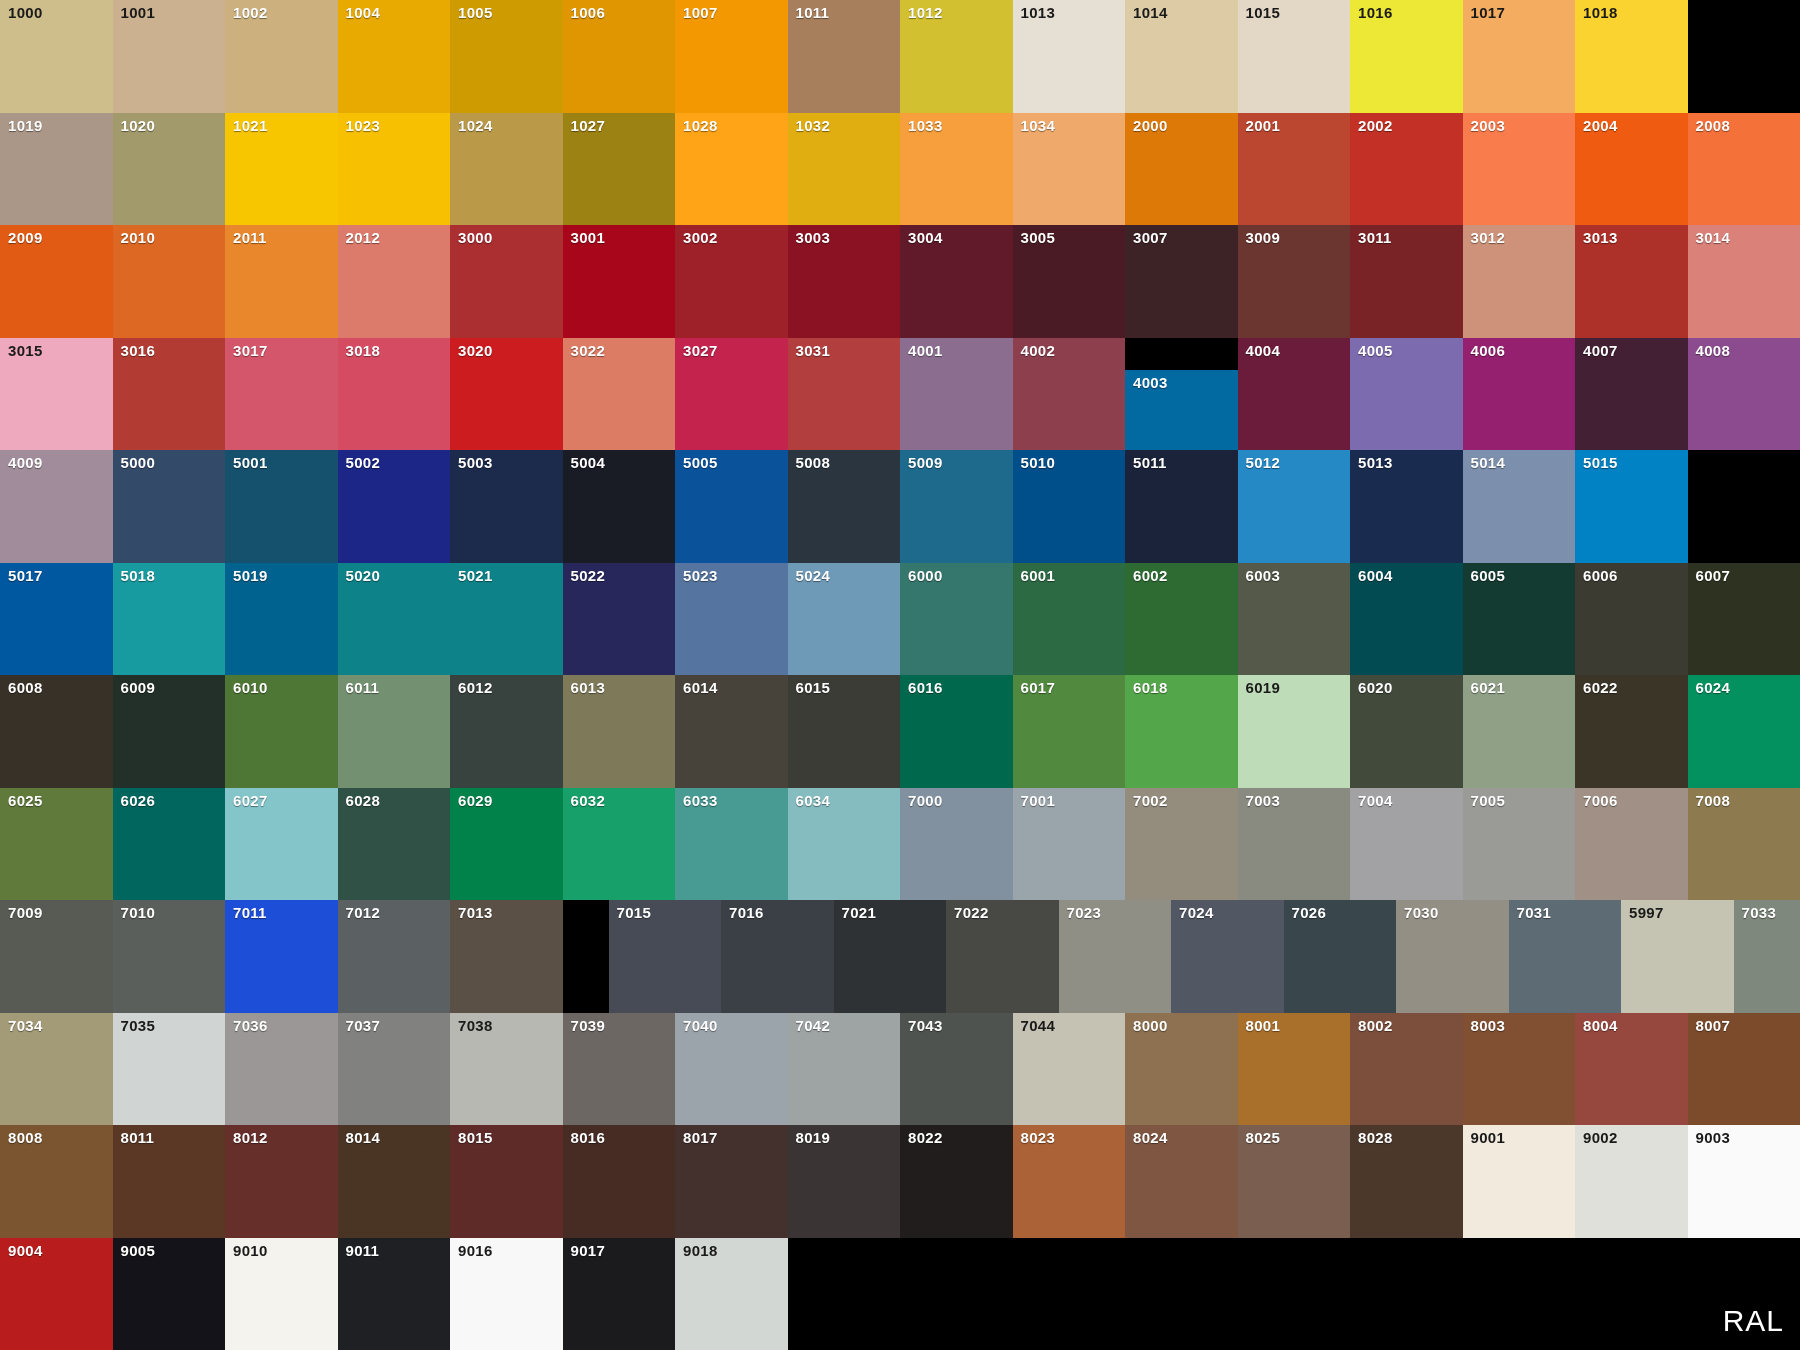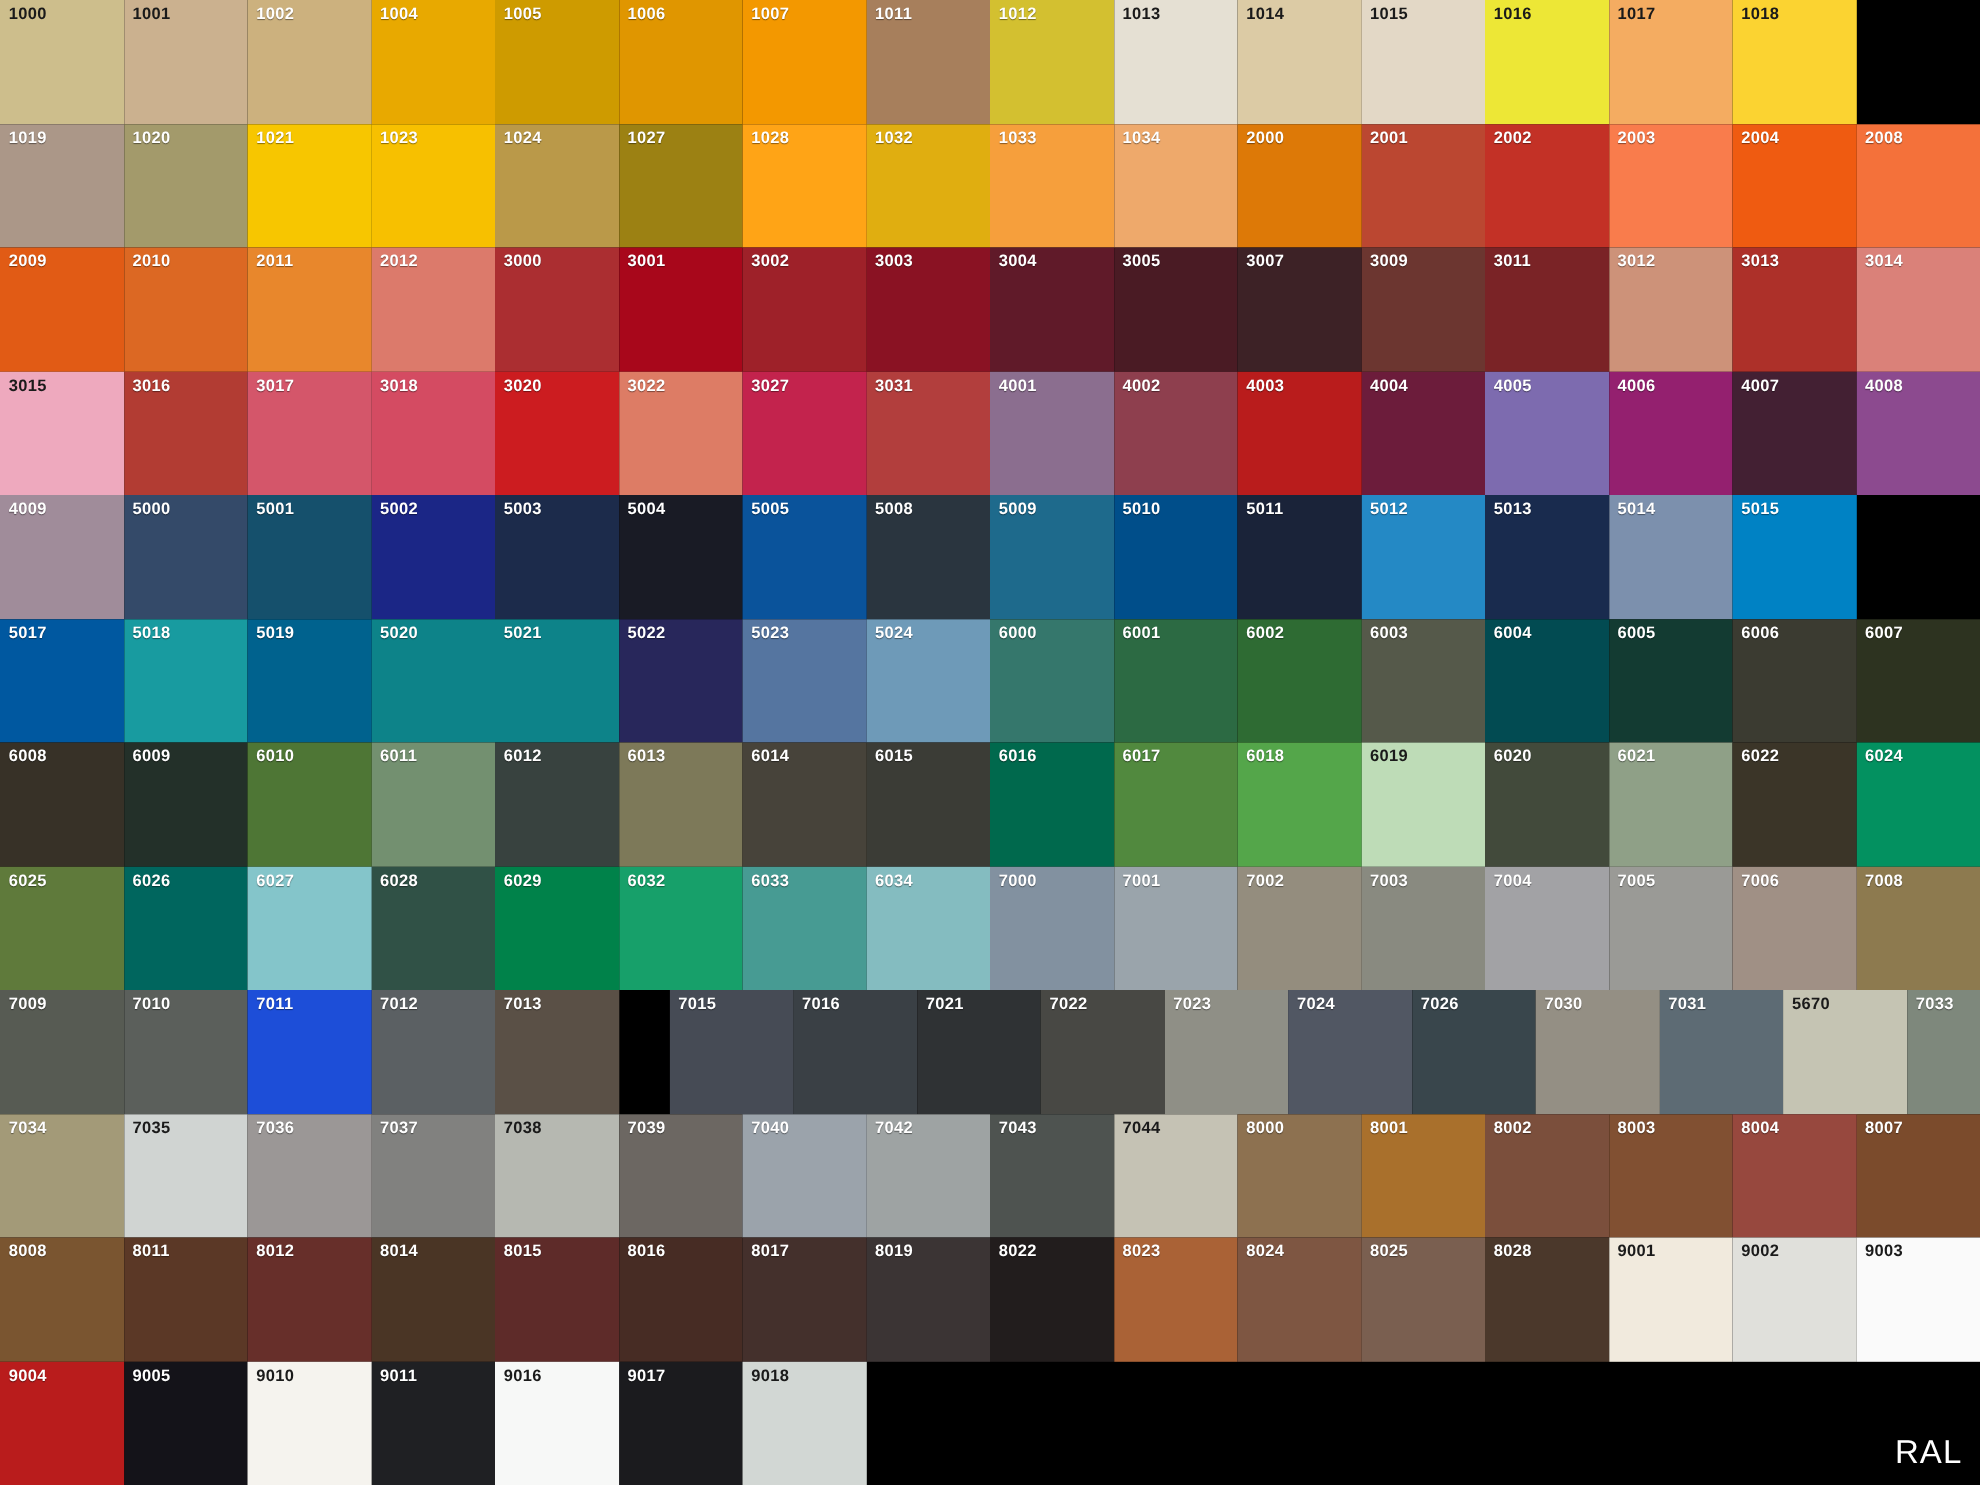--- a/index.html
+++ b/index.html
@@ -235,21 +235,21 @@
       </div>
       <div class="swatch" style="background: rgb(178, 62, 61);">
         <span class="swatch-label label-light">3031</span>
       </div>
       <div class="swatch" style="background: rgb(139, 110, 143);">
         <span class="swatch-label label-light">4001</span>
       </div>
       <div class="swatch" style="background: rgb(142, 63, 78);">
         <span class="swatch-label label-light">4002</span>
       </div>
-      <div class="swatch" style="background: #b91c1c;">
+      <div class="swatch" style="background: #0369a1; margin-top: 32px;">
         <span class="swatch-label label-light">4003</span>
       </div>
       <div class="swatch" style="background: rgb(108, 28, 59);">
         <span class="swatch-label label-light">4004</span>
       </div>
       <div class="swatch" style="background: rgb(125, 107, 175);">
         <span class="swatch-label label-light">4005</span>
       </div>
       <div class="swatch" style="background: rgb(148, 32, 111);">
         <span class="swatch-label label-light">4006</span>
@@ -495,21 +495,21 @@
       <div class="swatch" style="background: rgb(57, 70, 76);">
         <span class="swatch-label label-light">7026</span>
       </div>
       <div class="swatch" style="background: rgb(148, 143, 132);">
         <span class="swatch-label label-light">7030</span>
       </div>
       <div class="swatch" style="background: rgb(93, 107, 116);">
         <span class="swatch-label label-light">7031</span>
       </div>
       <div class="swatch" style="background: rgb(197, 196, 179);">
-        <span class="swatch-label label-dark">5670</span>
+        <span class="swatch-label label-dark">5997</span>
       </div>
       <div class="swatch" style="background: rgb(126, 136, 124);">
         <span class="swatch-label label-light">7033</span>
       </div>
     </div>
     <div class="ral-row">
       <div class="swatch" style="background: rgb(163, 154, 120);">
         <span class="swatch-label label-light">7034</span>
       </div>
       <div class="swatch" style="background: rgb(208, 212, 210);">

